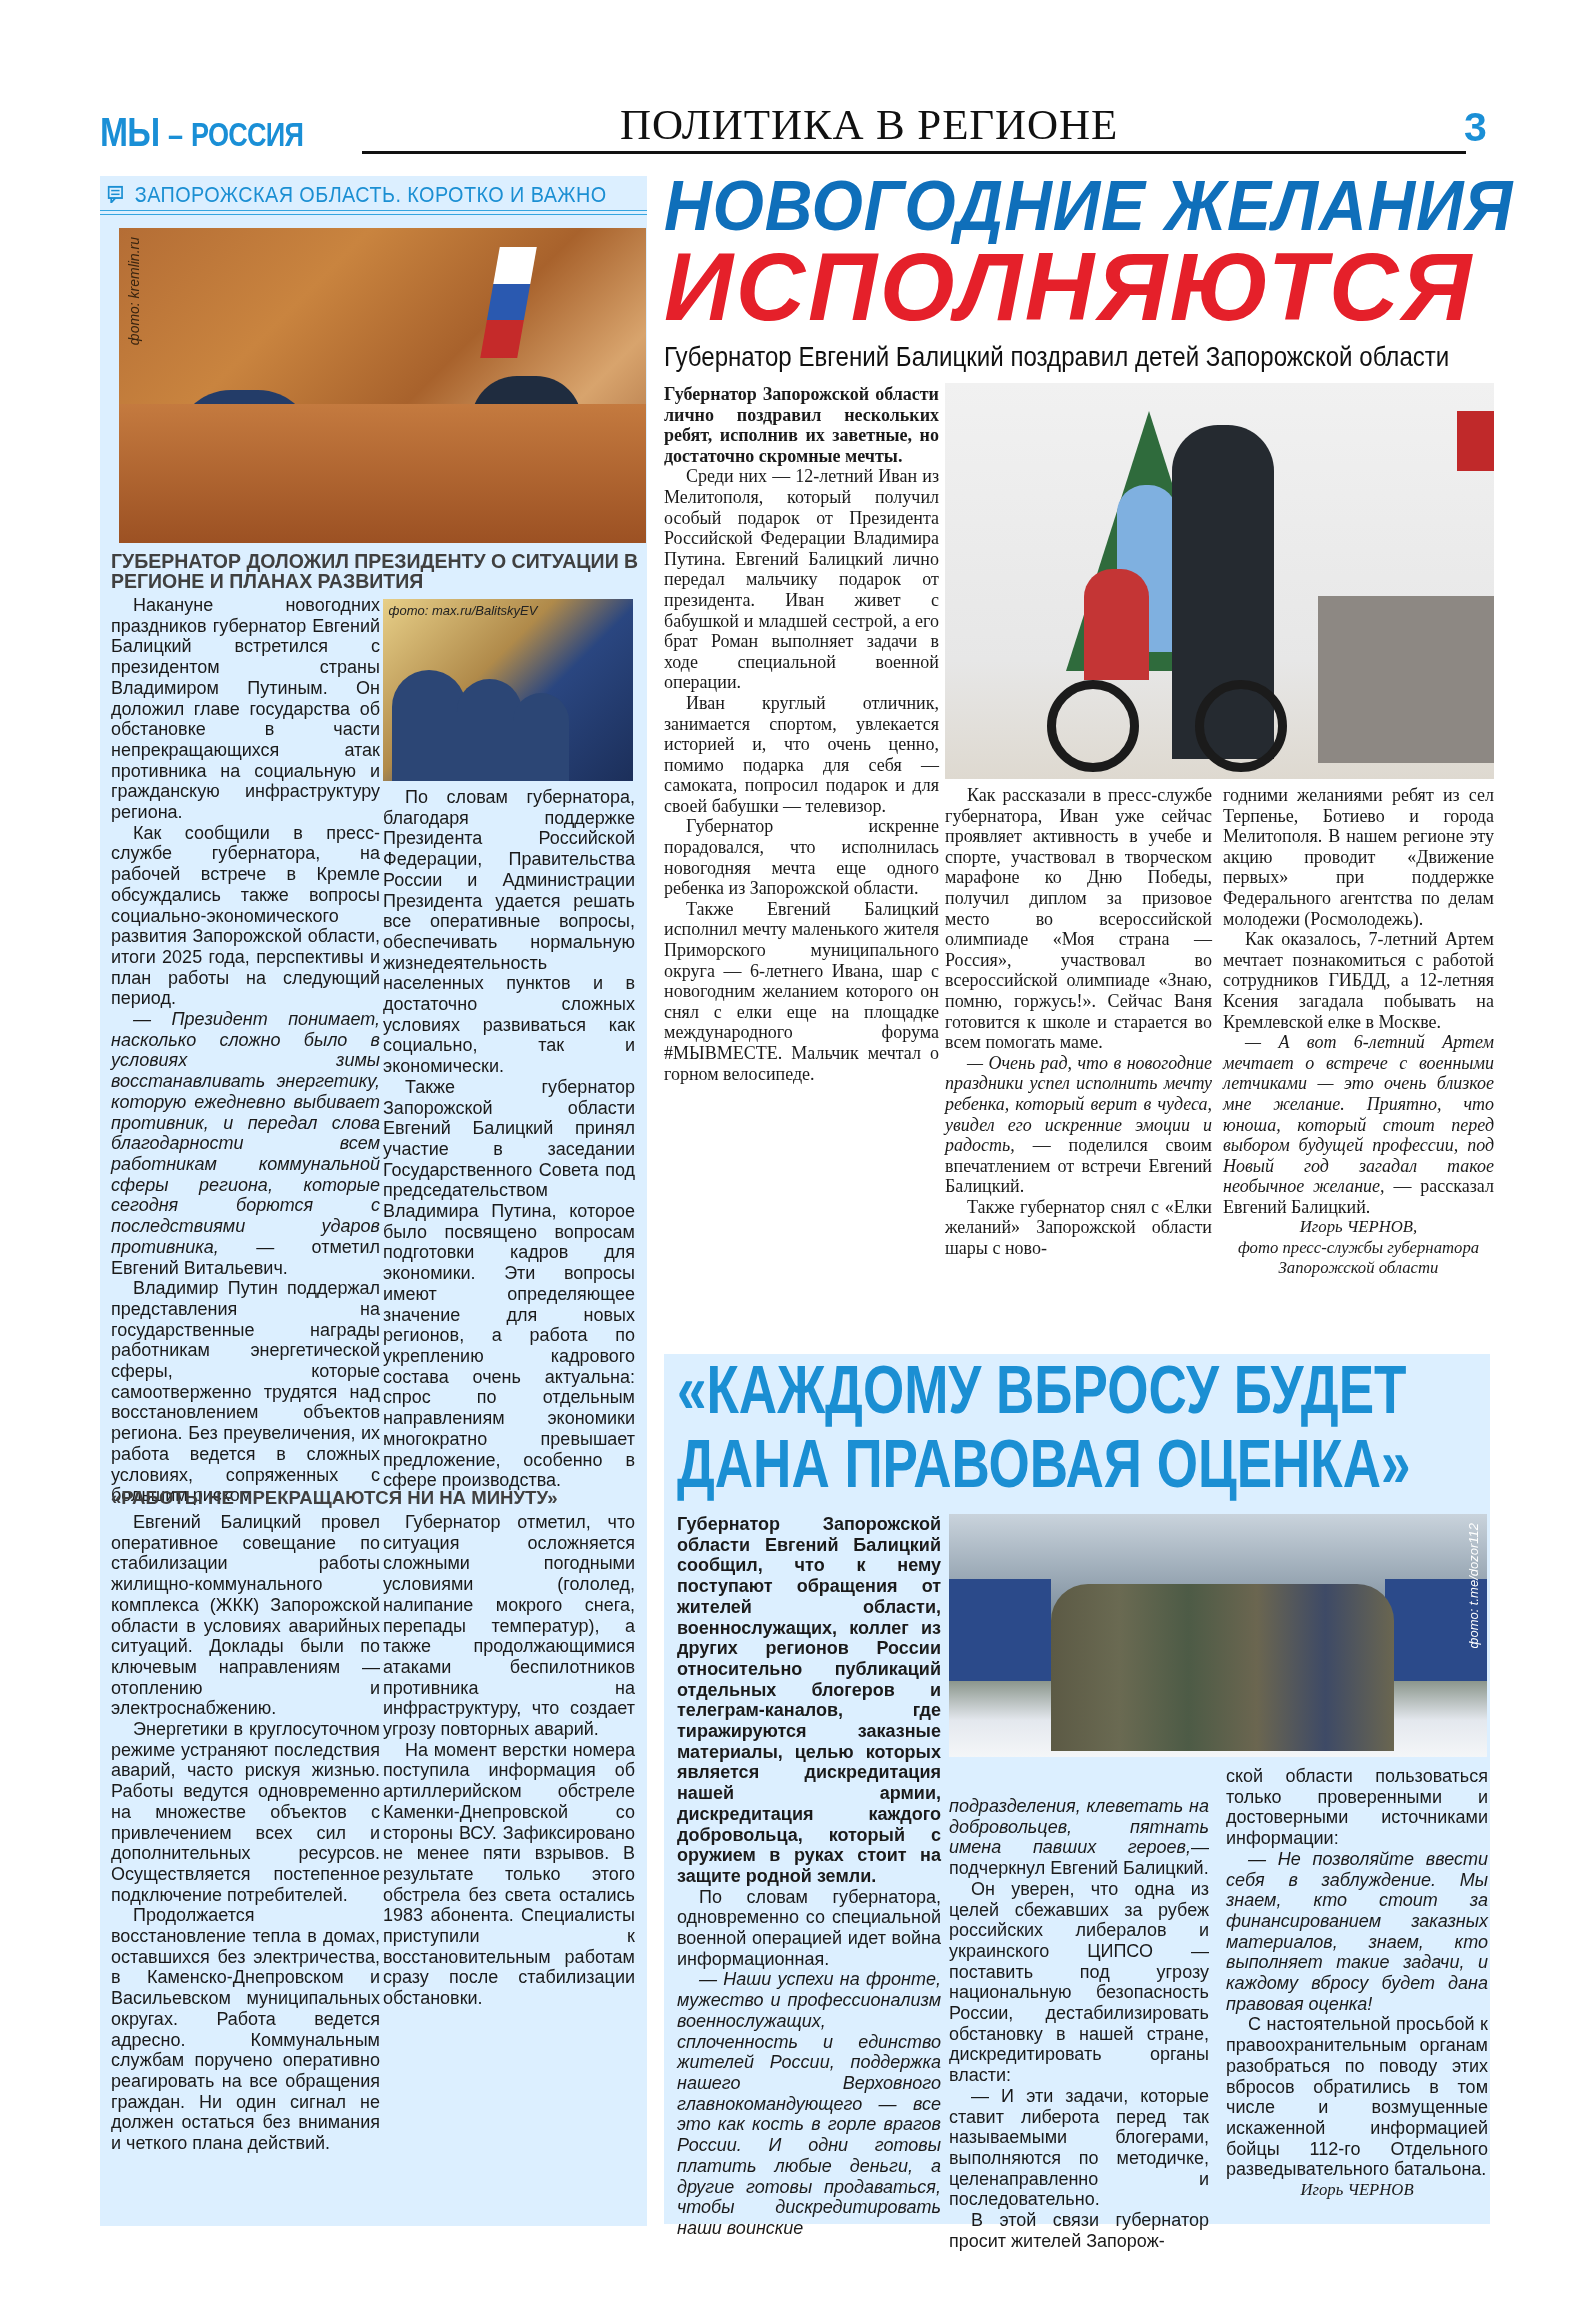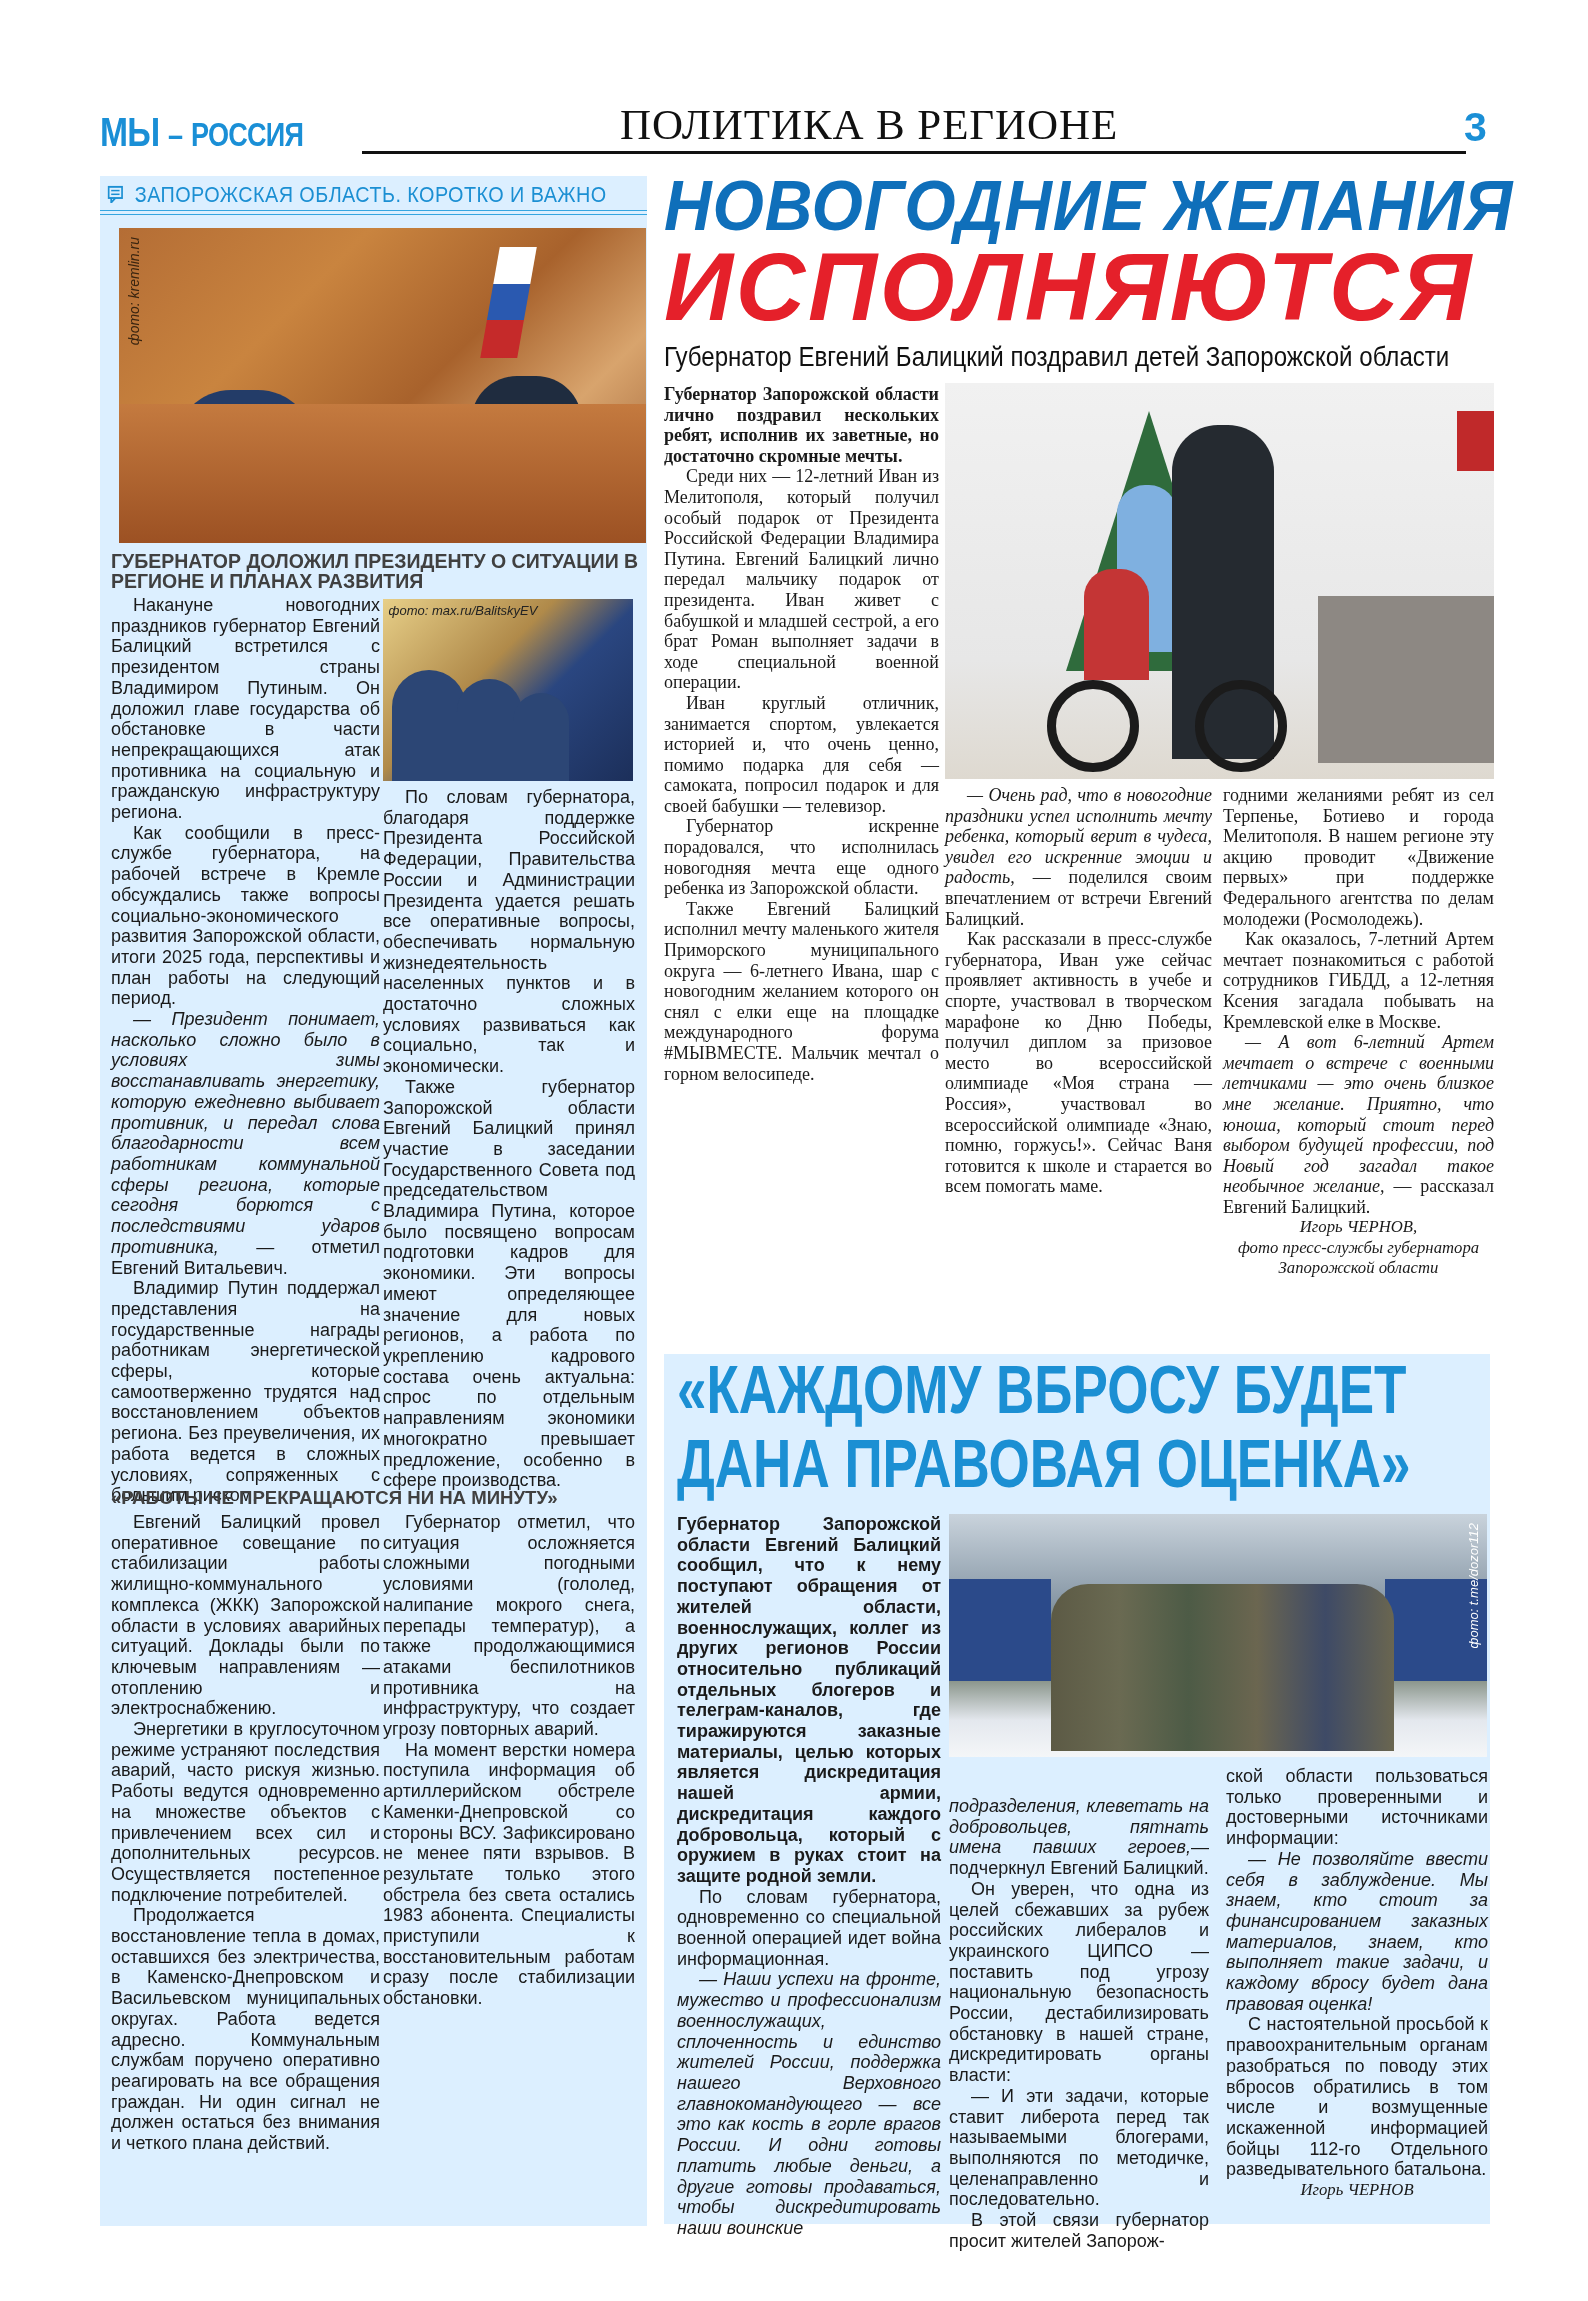--- a/index.html
+++ b/index.html
@@ -137,22 +137,23 @@
   <div class="desk"></div>
   <div class="coat"></div>
   <div class="woman"></div>
   <div class="man"></div>
   <div class="kid"></div>
   <div class="wheel" style="left:102px;"></div>
   <div class="wheel" style="left:250px;"></div>
 </div>
 
 <div class="abs col serif" style="left:945px;top:785px;width:267px;font-size:18px;line-height:20.6px;">
+  <p>Как рассказали в пресс-службе губернатора, Иван уже сейчас проявляет активность в учебе и спорте, участвовал в творческом марафоне ко Дню Победы, получил диплом за призовое место во всероссийской олимпиаде «Моя страна — Россия», участвовал во всероссийской олимпиаде «Знаю, помню, горжусь!». Сейчас Ваня готовится к школе и старается во всем помогать маме.</p>
   <p><i>— Очень рад, что в новогодние праздники успел исполнить мечту ребенка, который верит в чудеса, увидел его искренние эмоции и радость,</i> <span>— поделился своим впечатлением от встречи Евгений Балицкий.</span></p>
-  <p>Как рассказали в пресс-службе губернатора, Иван уже сейчас проявляет активность в учебе и спорте, участвовал в творческом марафоне ко Дню Победы, получил диплом за призовое место во всероссийской олимпиаде «Моя страна — Россия», участвовал во всероссийской олимпиаде «Знаю, помню, горжусь!». Сейчас Ваня готовится к школе и старается во всем помогать маме.</p>
+  <p>Также губернатор снял с «Елки желаний» Запорожской области шары с ново-</p>
 </div>
 
 <div class="abs col serif" style="left:1223px;top:785px;width:271px;font-size:18px;line-height:20.6px;">
   <p class="noind">годними желаниями ребят из сел Терпенье, Ботиево и города Мелитополя. В нашем регионе эту акцию проводит «Движение первых» при поддержке Федерального агентства по делам молодежи (Росмолодежь).</p>
   <p>Как оказалось, 7-летний Артем мечтает познакомиться с работой сотрудников ГИБДД, а 12-летняя Ксения загадала побывать на Кремлевской елке в Москве.</p>
   <p><i>— А вот 6-летний Артем мечтает о встрече с военными летчиками — это очень близкое мне желание. Приятно, что юноша, который стоит перед выбором будущей профессии, под Новый год загадал такое необычное желание,</i> <span>— рассказал Евгений Балицкий.</span></p>
   <div class="byline">Игорь ЧЕРНОВ,</div>
   <div class="byline">фото пресс-службы губернатора Запорожской области</div>
 </div>
 

